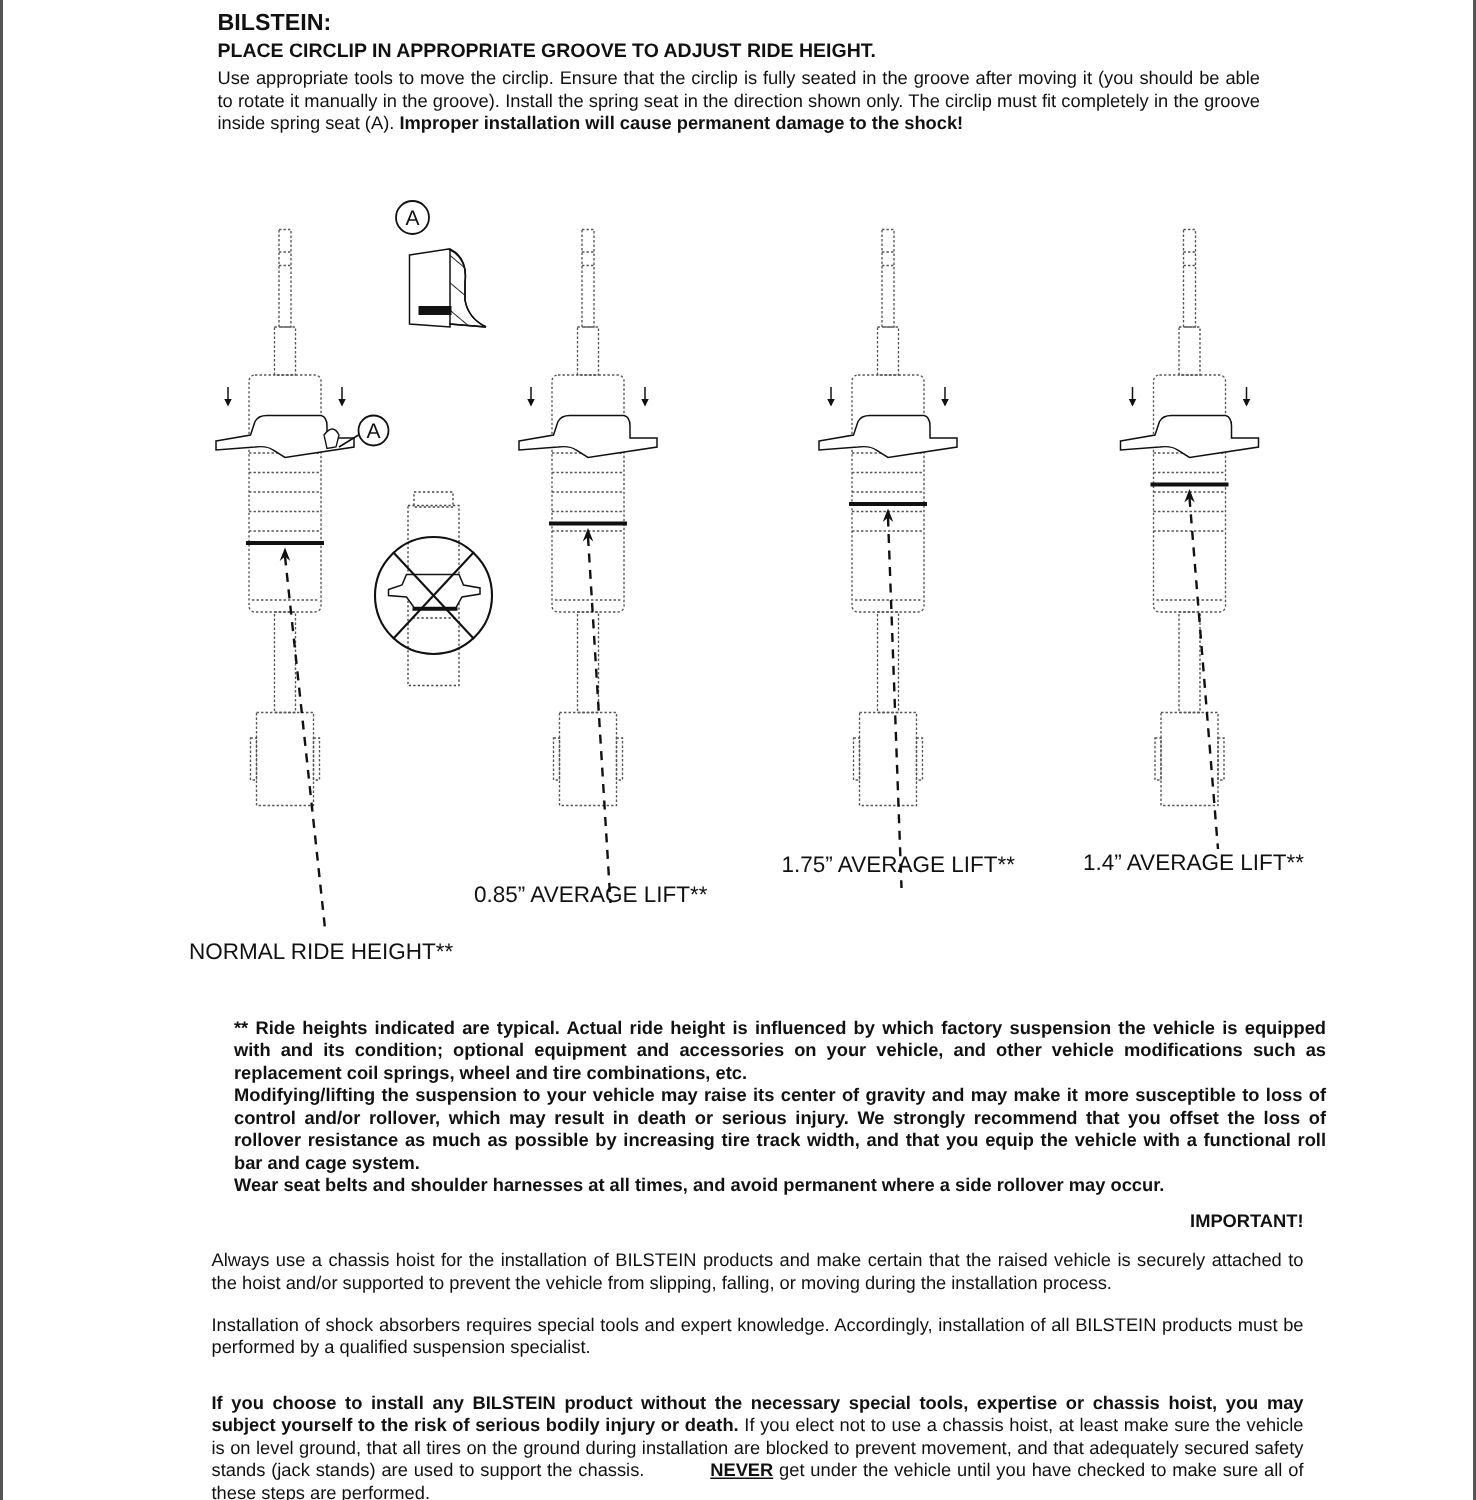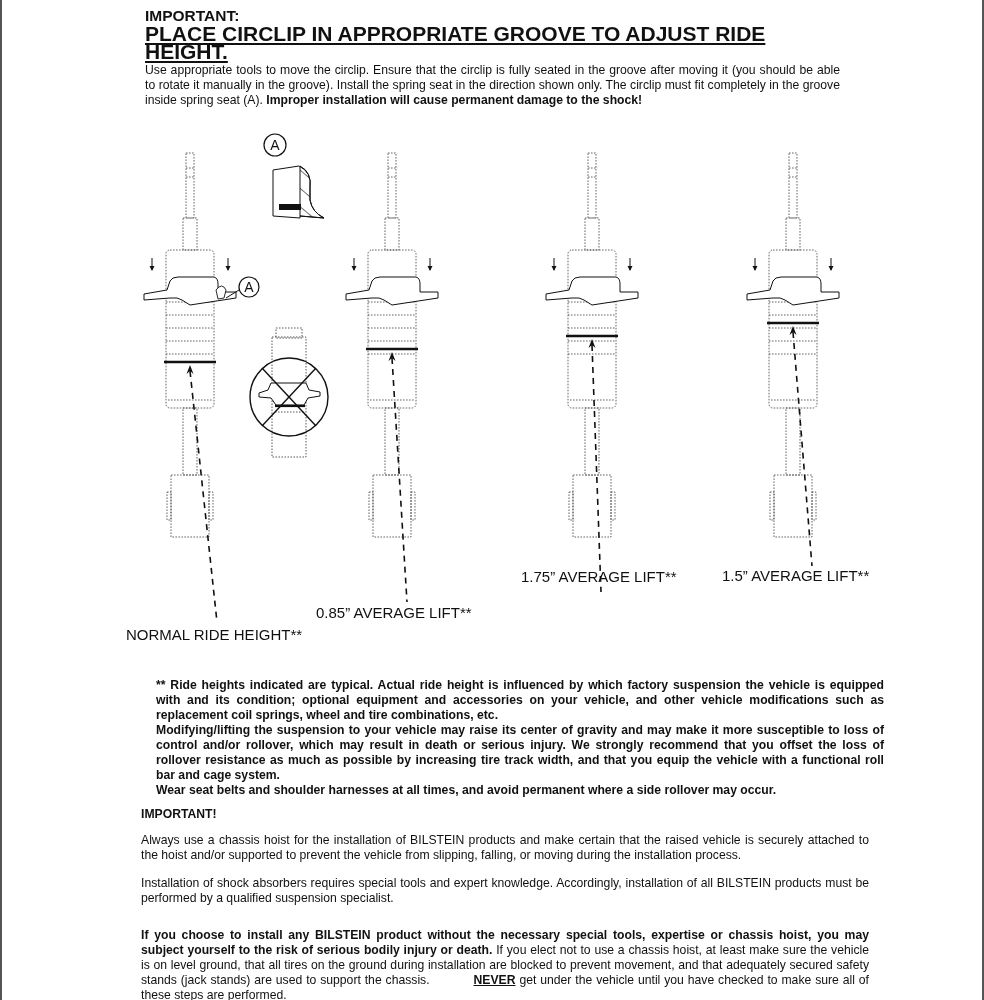--- a/index.html
+++ b/index.html
@@ -5,43 +5,43 @@
   html, body { margin: 0; padding: 0; background: #ffffff; }
   body {
     width: 984px; height: 1000px; position: relative; overflow: hidden;
     font-family: "Liberation Sans", "DejaVu Sans", sans-serif; color: #111;
   }
   .page-border-left { position: absolute; left: 0; top: 0; width: 2px; height: 1000px; background: #555; }
   .page-border-right { position: absolute; right: 0; top: 0; width: 2px; height: 1000px; background: #555; }
 
   .header { position: absolute; left: 145px; top: 7px; width: 695px; }
   .h-title { font-weight: bold; font-size: 15.5px; line-height: 18px; margin: 0; }
-  .h-sub { font-weight: bold; font-size: 21px; line-height: 18px; margin: 0 0 2px 0; text-decoration: underline; }
+  .h-sub { font-weight: bold; font-size: 13px; line-height: 18px; margin: 0 0 2px 0; }
   .p { font-size: 12.2px; line-height: 15px; text-align: justify; margin: 0; }
   .b { font-weight: bold; }
   .u { text-decoration: underline; padding-left: 40px; }
 
   .diagram { position: absolute; left: 0; top: 120px; width: 984px; height: 540px; }
   .lbl { position: absolute; font-size: 15px; white-space: nowrap; }
 
   .notes { position: absolute; left: 156px; top: 678px; width: 728px; font-weight: bold; }
   .notes .p { margin-bottom: 0; }
   .important2 { position: absolute; left: 141px; top: 807px; width: 728px; }
-  .important2 h3 { font-size: 12.2px; font-weight: bold; margin: 0 0 12px 0; }
+  .important2 h3 { font-size: 12.2px; font-weight: bold; margin: 0 0 12px 0; text-align: right; }
   .block { margin-bottom: 13px; }
   .block-lg { margin-bottom: 22px; }
 </style>
 </head>
 <body>
 
 <div class="page-border-left"></div>
 <div class="page-border-right"></div>
 
 <div class="header">
-  <p class="h-title">IMPORTANT:</p>
+  <p class="h-title">BILSTEIN:</p>
   <p class="h-sub">PLACE CIRCLIP IN APPROPRIATE GROOVE TO ADJUST RIDE HEIGHT.</p>
   <p class="p"><span>Use appropriate tools to move the circlip.  Ensure that the circlip is fully seated in the groove after moving it (you should be able to rotate it manually in the groove).  Install the spring seat in the direction shown only.  The circlip must fit completely in the groove inside spring seat (A).  </span><span class="b">Improper installation will cause permanent damage to the shock!</span></p>
 </div>
 
 <div class="diagram">
   <svg id="diagram-svg" width="984" height="540" viewBox="0 0 984 540" xmlns="http://www.w3.org/2000/svg">
     <defs>
       <pattern id="hatch" patternUnits="userSpaceOnUse" width="14" height="14" patternTransform="rotate(-50)">
         <line x1="0" y1="0" x2="0" y2="14" stroke="#111" stroke-width="1.2"></line>
       </pattern>
@@ -171,23 +171,23 @@
     <g>
       <circle cx="249" cy="167" r="10" fill="#fff" stroke="#111" stroke-width="1.2"></circle>
       <text id="seat-a-text" x="249" y="172" text-anchor="middle" font-size="14" font-family="Liberation Sans, sans-serif" fill="#111">A</text>
       <line x1="239" y1="170" x2="226" y2="178" stroke="#111" stroke-width="1"></line>
       <path d="M216 170 Q222 162 226 170 L224 178 L218 179 Z" fill="#fff" stroke="#111" stroke-width="0.9"></path>
     </g>
   </svg>
 
   <div id="labels-layer">
       <div class="lbl" style="left: 126px; top: 506px;">NORMAL RIDE HEIGHT**</div>
-      <div class="lbl" style="left: 316px; top: 484px;">0.85” AVERAGE LIFT**</div>
+      <div class="lbl" style="left: 316px; top: 468px;">0.85” AVERAGE LIFT**</div>
       <div class="lbl" style="left: 521px; top: 448px;">1.75” AVERAGE LIFT**</div>
-      <div class="lbl" style="left: 722px; top: 447px;">1.5” AVERAGE LIFT**</div>
+      <div class="lbl" style="left: 722px; top: 447px;">1.4” AVERAGE LIFT**</div>
     </div>
 </div>
 
 <div class="notes">
   <p class="p">** Ride heights indicated are typical.  Actual ride height is influenced by which factory suspension the vehicle is equipped with and its condition; optional equipment and accessories on your vehicle, and other vehicle modifications such as replacement coil springs, wheel and tire combinations, etc.</p>
   <p class="p">Modifying/lifting the suspension to your vehicle may raise its center of gravity and may make it more susceptible to loss of control and/or rollover, which may result in death or serious injury.  We strongly recommend that you offset the loss of rollover resistance as much as possible by increasing tire track width, and that you equip the vehicle with a functional roll bar and cage system.</p>
   <p class="p">Wear seat belts and shoulder harnesses at all times, and avoid permanent where a side rollover may occur.</p>
 </div>
 
 <div class="important2">

